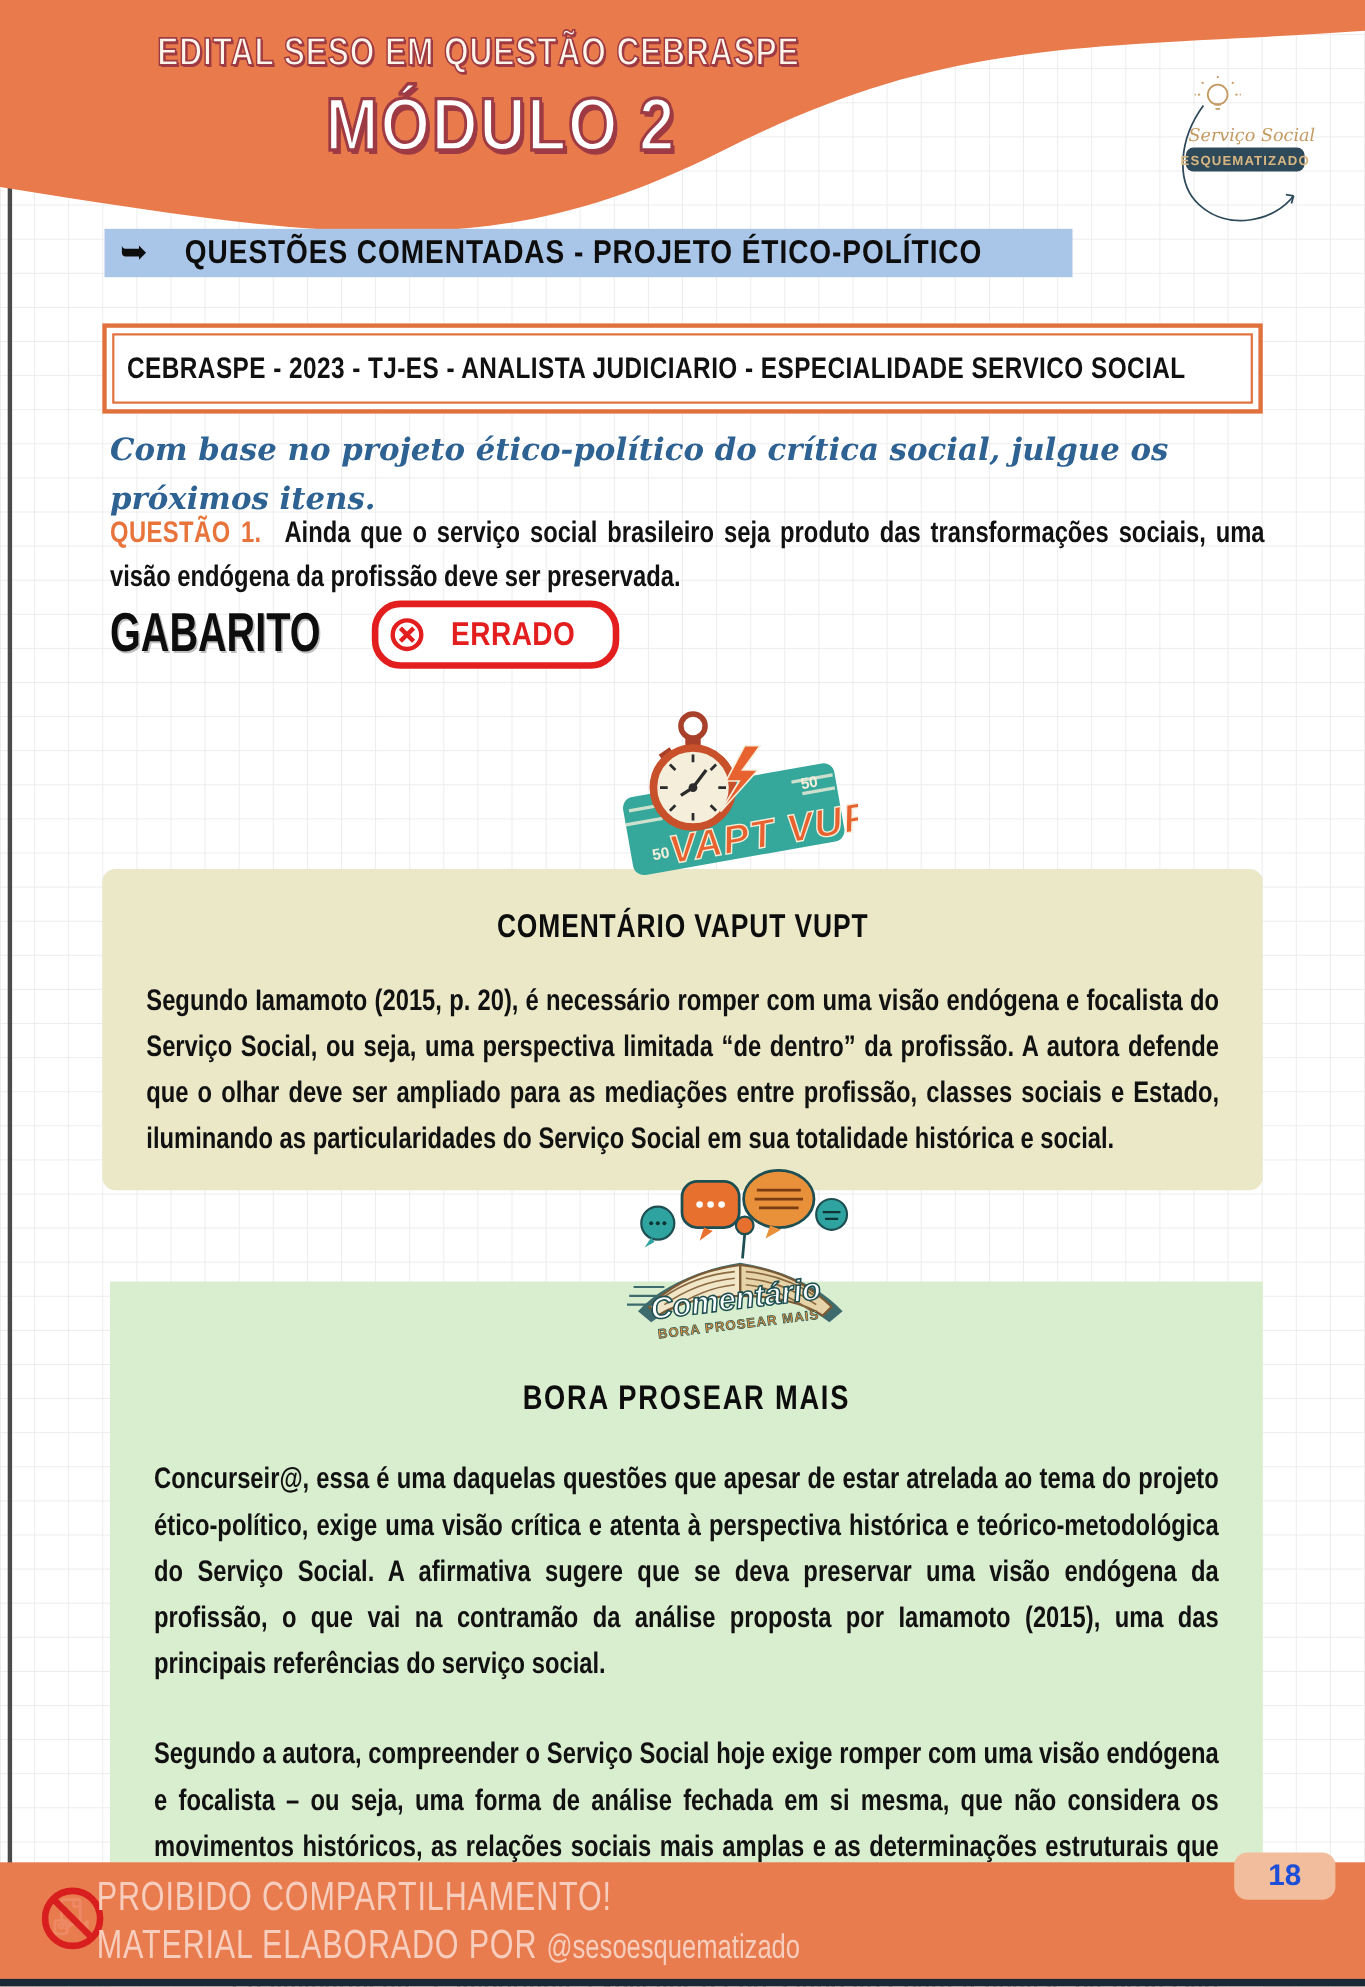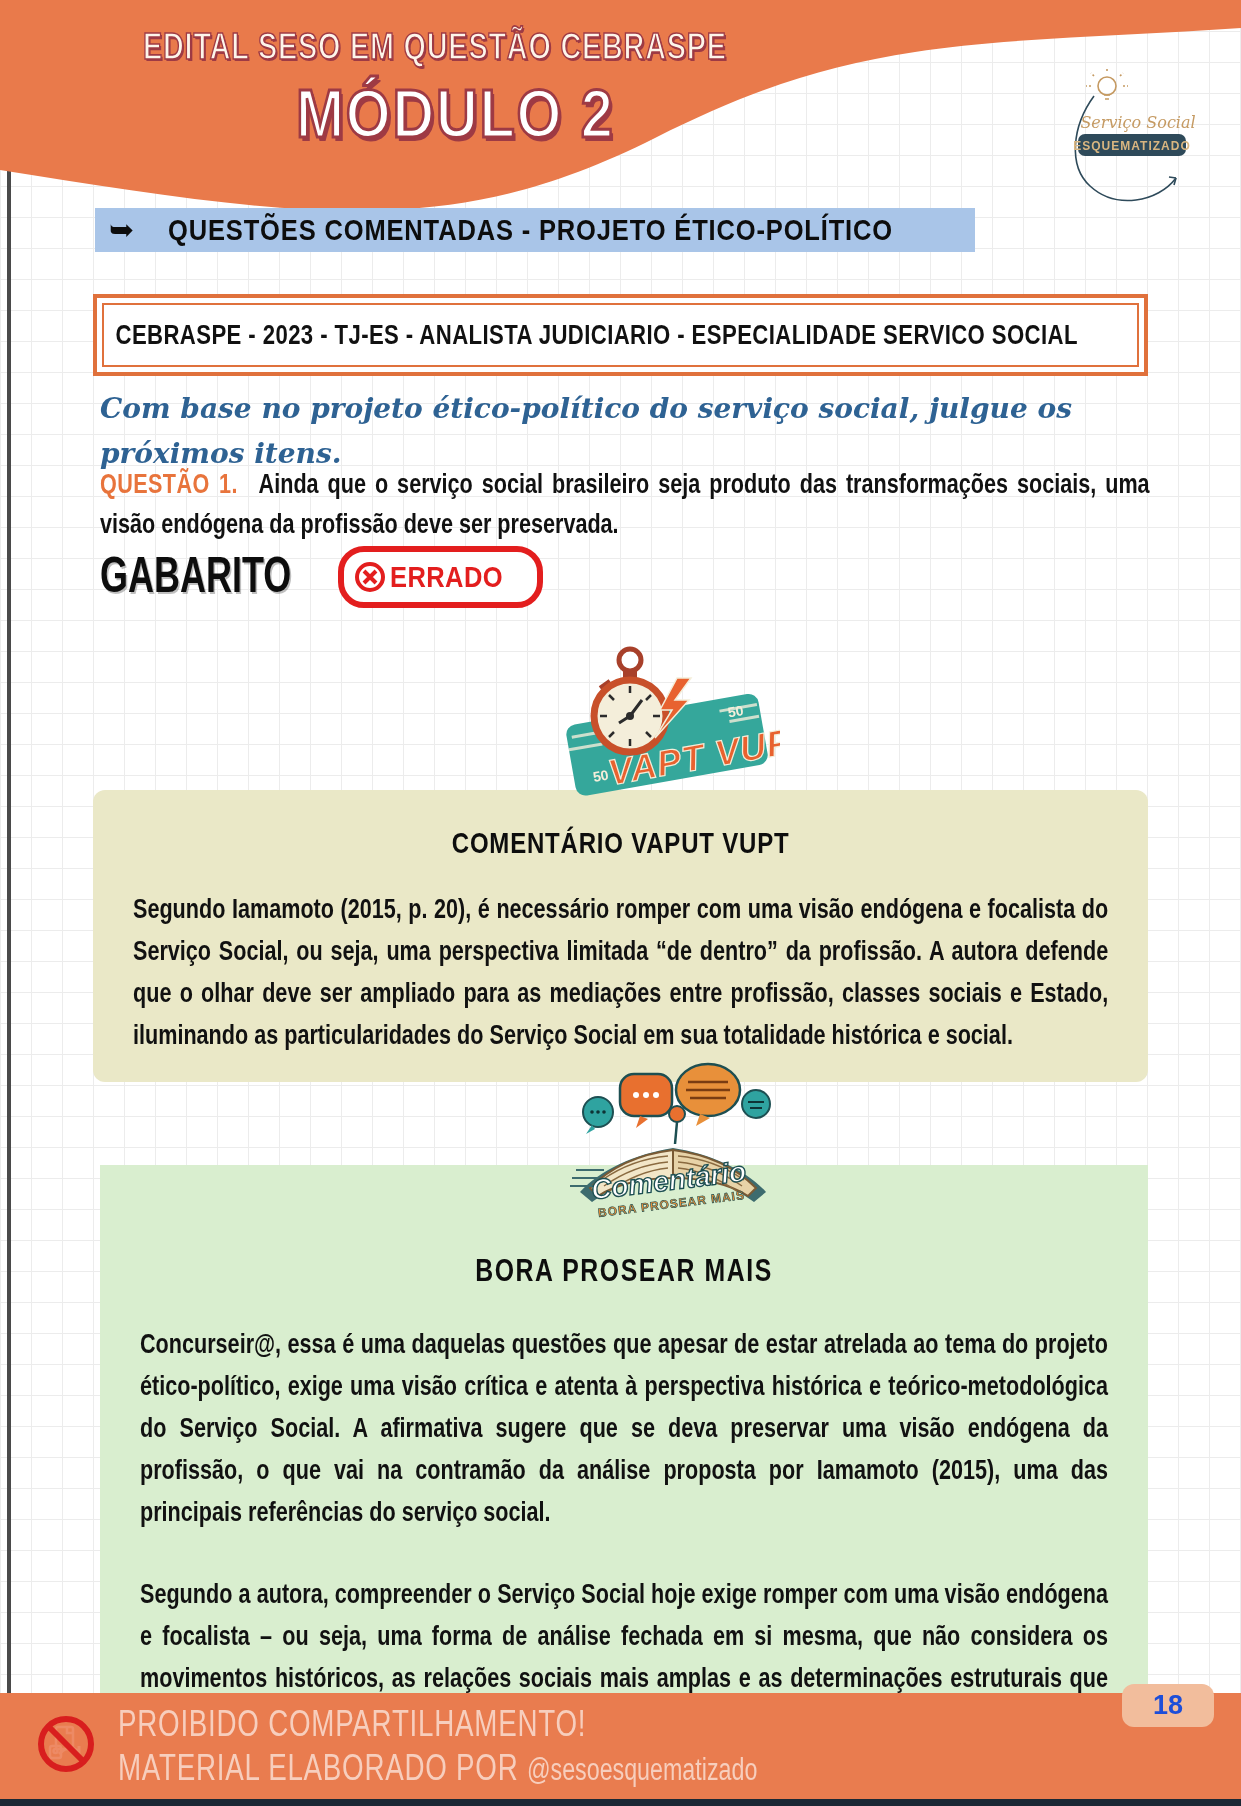--- a/index.html
+++ b/index.html
@@ -76,21 +76,21 @@
   #question .qlabel{color:#e8743c;font-weight:900;margin-right:26px;letter-spacing:0.5px;}
 
   
   #gabarito-row{left:100px;top:546px;z-index:2;display:flex;}
   #gabarito-row .glabel{
     font-weight:900;font-size:50px;color:#0d0d0d;letter-spacing:0px;
     transform:scaleX(0.72);transform-origin:0 50%;white-space:nowrap;
     text-shadow:2px 2px 0 rgba(0,0,0,0.25);
   }
   #stamp{
-    display:flex;align-items:center;gap:4px;margin-left:-28px;
+    display:flex;align-items:center;gap:24px;margin-left:-28px;
     border:6px solid #e31e1e;border-radius:26px;background:#ffffff;
     padding:5px 14px 5px 10px;height:40px;box-sizing:content-box;
   }
   #stamp .verdict{
     color:#e31e1e;font-weight:900;font-size:30px;letter-spacing:0.5px;
     transform:scaleX(0.85);transform-origin:0 50%;white-space:nowrap;
   }
 
   
   .round-box{
@@ -120,21 +120,21 @@
     margin:40px 0 0 88px;font-style:italic;
   }
 
   
   #vapt-badge{left:545px;top:638px;z-index:4;}
   #prosear-badge{left:540px;top:1052px;z-index:4;}
 
   
   #footer{left:0;top:1693px;width:1241px;height:113px;background:#e97c4f;z-index:5;}
   #no-share{left:36px;top:1714px;z-index:6;}
-  #footer-text{left:118px;top:1702px;z-index:6;color:#f7cebd;}
+  #footer-text{left:88px;top:1702px;z-index:6;color:#f7cebd;}
   #footer-text .l1,#footer-text .l2{
     font-weight:400;font-size:37px;letter-spacing:1px;line-height:44px;
     transform:scaleX(0.75);transform-origin:0 0;white-space:nowrap;
   }
   #footer-text .handle{font-size:31px;letter-spacing:0;font-weight:400;}
   #page-badge{
     left:1122px;top:1684px;width:92px;height:43px;background:#f2bd9c;border-radius:12px;
     z-index:6;display:flex;align-items:center;justify-content:center;
     font-weight:700;font-size:27px;color:#1d4ed8;
   }
@@ -173,21 +173,21 @@
     <span class="arrow">➥</span>
     <span class="label">QUESTÕES COMENTADAS - PROJETO ÉTICO-POLÍTICO</span>
   </div>
 
   <div id="exam-box" class="abs">
     <div class="inner">
       <span class="label">CEBRASPE - 2023 - TJ-ES - ANALISTA JUDICIARIO - ESPECIALIDADE SERVICO SOCIAL</span>
     </div>
   </div>
 
-  <div id="intro" class="abs">Com base no projeto ético-político do serviço social, julgue os próximos itens.</div>
+  <div id="intro" class="abs">Com base no projeto ético-político do crítica social, julgue os próximos itens.</div>
 
   <div id="question" class="abs">
     <p class="scaled" style="margin:0">
       <span class="qlabel">QUESTÃO 1.</span><span>Ainda que o serviço social brasileiro seja produto das transformações sociais, uma visão endógena da profissão deve ser preservada.</span>
     </p>
   </div>
 
   <div id="gabarito-row" class="abs">
     <span class="glabel">GABARITO</span>
     <span id="stamp">

